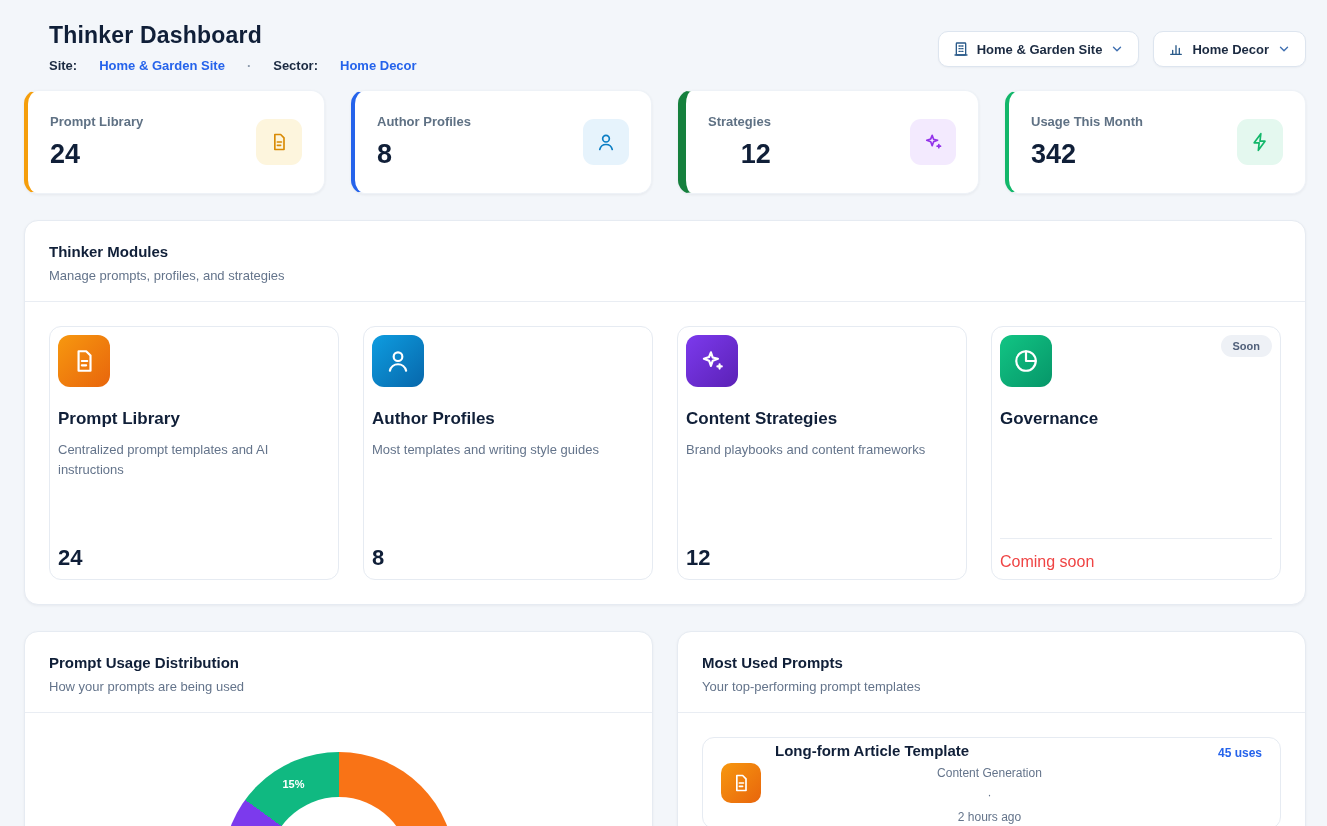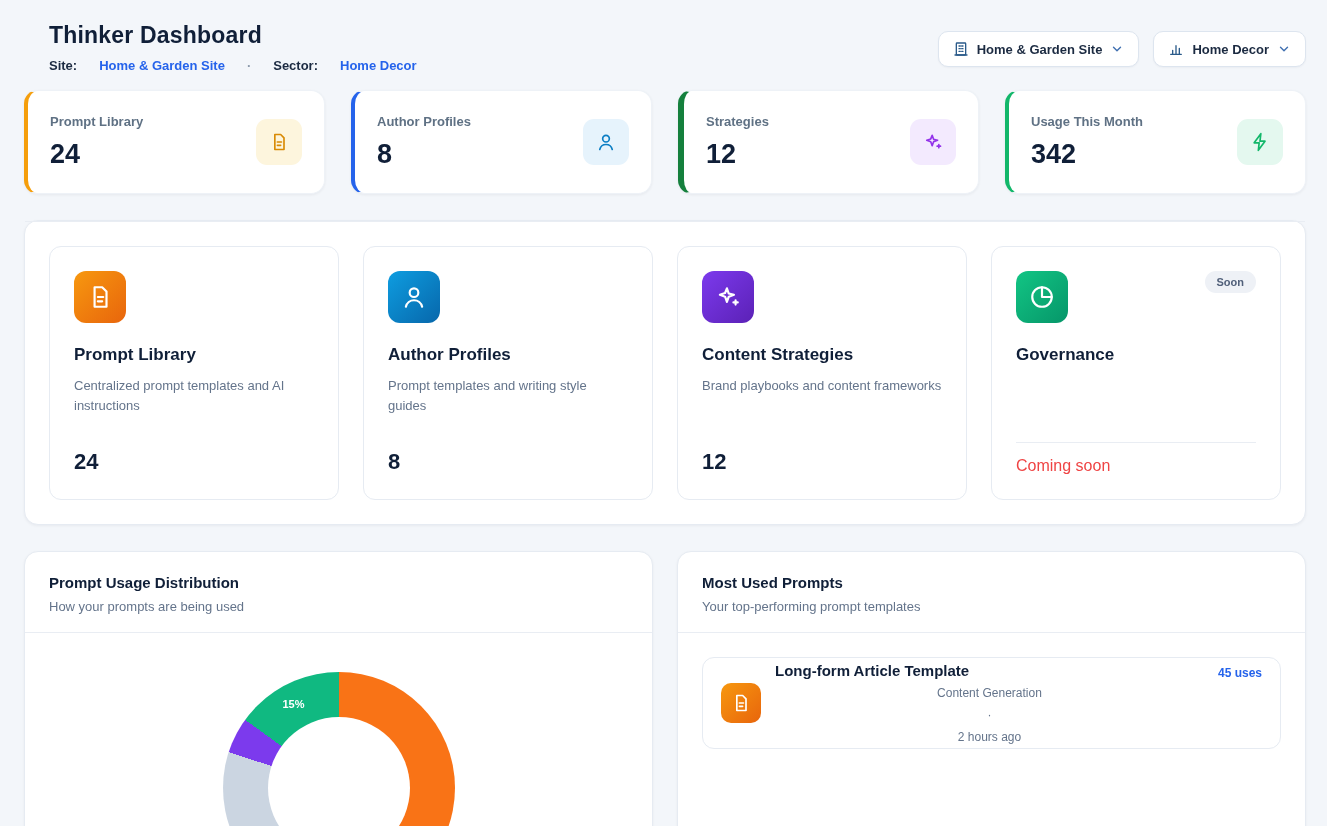--- a/index.html
+++ b/index.html
@@ -30,21 +30,21 @@
 
   
   .stats-row { display: grid; grid-template-columns: repeat(4, 1fr); gap: 26px; margin-top: 17px; }
   .stat-card {
     background: #fff; border-radius: 14px; height: 104px; padding: 18px 22px;
     display: flex; justify-content: space-between; align-items: center;
     box-shadow: 0 1px 3px rgba(16,24,40,.06); border: 1px solid #eef2f7;
   }
   .stat-card.a-orange { border-left: 4px solid #f59e0b; }
   .stat-card.a-blue   { border-left: 4px solid #2563eb; }
-  .stat-card.a-purple { border-left: 6px solid #15803d; }
+  .stat-card.a-purple { border-left: 8px solid #15803d; text-align: right; }
   .stat-card.a-green  { border-left: 4px solid #12b76a; }
   .stat-label { font-size: 13px; color: #5f7184; font-weight: 600; }
   .stat-value { font-size: 27px; font-weight: 800; color: #101f38; margin-top: 10px; }
   .stat-icon {
     width: 46px; height: 46px; border-radius: 11px;
     display: flex; align-items: center; justify-content: center; flex: none;
   }
   .t-orange { background: #fdf5dd; color: #d98b06; }
   .t-blue   { background: #e6f3fc; color: #0b7ec4; }
   .t-purple { background: #f3eafe; color: #9333ea; }
@@ -56,21 +56,21 @@
     box-shadow: 0 1px 3px rgba(16,24,40,.05); margin-top: 26px;
   }
   .panel-head { padding: 22px 24px 18px; }
   .panel-title { font-size: 15px; font-weight: 700; color: #101f38; }
   .panel-sub { font-size: 13px; color: #64748b; margin-top: 8px; }
   .panel-divider { height: 1px; background: #e9edf3; }
 
   
   .modules-grid { display: grid; grid-template-columns: repeat(4, 1fr); gap: 24px; padding: 24px; }
   .module-card {
-    border: 1px solid #e6ebf2; border-radius: 12px; padding: 24px; height: 254px;
+    border: 1px solid #e6ebf2; border-radius: 12px; padding: 8px; height: 254px;
     display: flex; flex-direction: column; cursor: pointer; background: #fff;
   }
   .module-top { display: flex; justify-content: space-between; align-items: flex-start; }
   .module-icon {
     width: 52px; height: 52px; border-radius: 12px; color: #fff;
     display: flex; align-items: center; justify-content: center; flex: none;
   }
   .g-orange { background: linear-gradient(135deg, #f7980f, #e8650c); }
   .g-blue   { background: linear-gradient(135deg, #0e9de0, #0767ab); }
   .g-purple { background: linear-gradient(135deg, #7c3aed, #5b21b6); }
@@ -209,20 +209,24 @@
       </div>
       <div class="stat-icon t-green">
         <svg width="20" height="20" viewBox="0 0 24 24" fill="none" stroke="currentColor" stroke-width="2" stroke-linecap="round" stroke-linejoin="round">
             <path d="M13 2L5 13h6l-1 9 8-11h-6l1-9z"></path>
           </svg>
       </div>
     </div>
   </div>
 
   <div class="panel">
+    <div class="panel-head">
+      <div class="panel-title">Thinker Modules</div>
+      <div class="panel-sub">Manage prompts, profiles, and strategies</div>
+    </div>
     <div class="panel-divider"></div>
     <div class="modules-grid">
 
       <div class="module-card">
         <div class="module-top">
           <div class="module-icon g-orange">
             <svg width="26" height="26" viewBox="0 0 24 24" fill="none" stroke="currentColor" stroke-width="2" stroke-linecap="round" stroke-linejoin="round">
                 <path d="M7 3h7l4 4v14H7z"></path>
                 <path d="M10 12h5M10 16h4"></path>
               </svg>
@@ -236,21 +240,21 @@
       <div class="module-card">
         <div class="module-top">
           <div class="module-icon g-blue">
             <svg width="26" height="26" viewBox="0 0 24 24" fill="none" stroke="currentColor" stroke-width="2" stroke-linecap="round" stroke-linejoin="round">
                 <circle cx="12" cy="8" r="4"></circle>
                 <path d="M4.5 21c.8-3.5 3.9-6 7.5-6s6.7 2.5 7.5 6"></path>
               </svg>
           </div>
         </div>
         <div class="module-title">Author Profiles</div>
-        <div class="module-desc">Prompt templates and writing style guides</div>
+        <div class="module-desc">Most templates and writing style guides</div>
         <div class="module-value">8</div>
       </div>
 
       <div class="module-card">
         <div class="module-top">
           <div class="module-icon g-purple">
             <svg width="26" height="26" viewBox="0 0 24 24" fill="none" stroke="currentColor" stroke-width="2" stroke-linecap="round" stroke-linejoin="round">
                 <path d="M11 4l1.7 4.8L17.5 10l-4.8 1.7L11 16.5l-1.7-4.8L4.5 10l4.8-1.7z"></path>
                 <path d="M19 15v4M17 17h4"></path>
               </svg>

